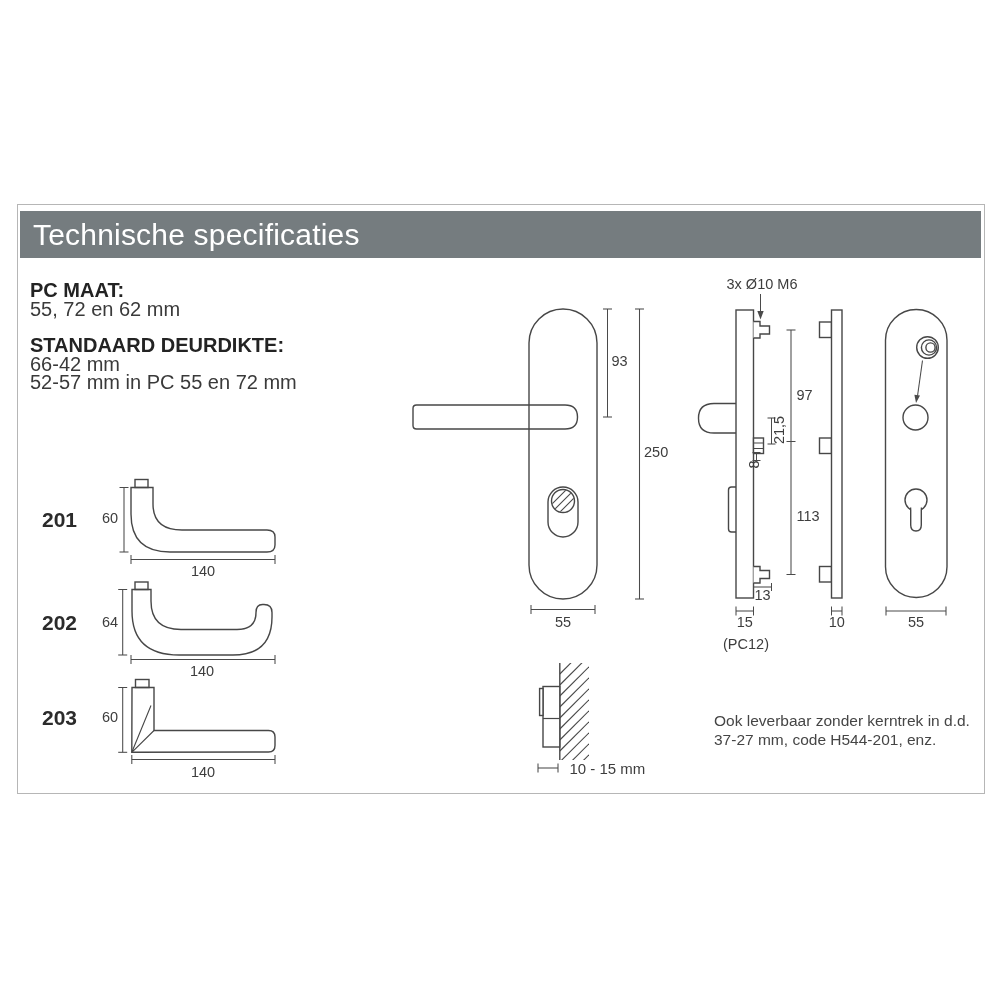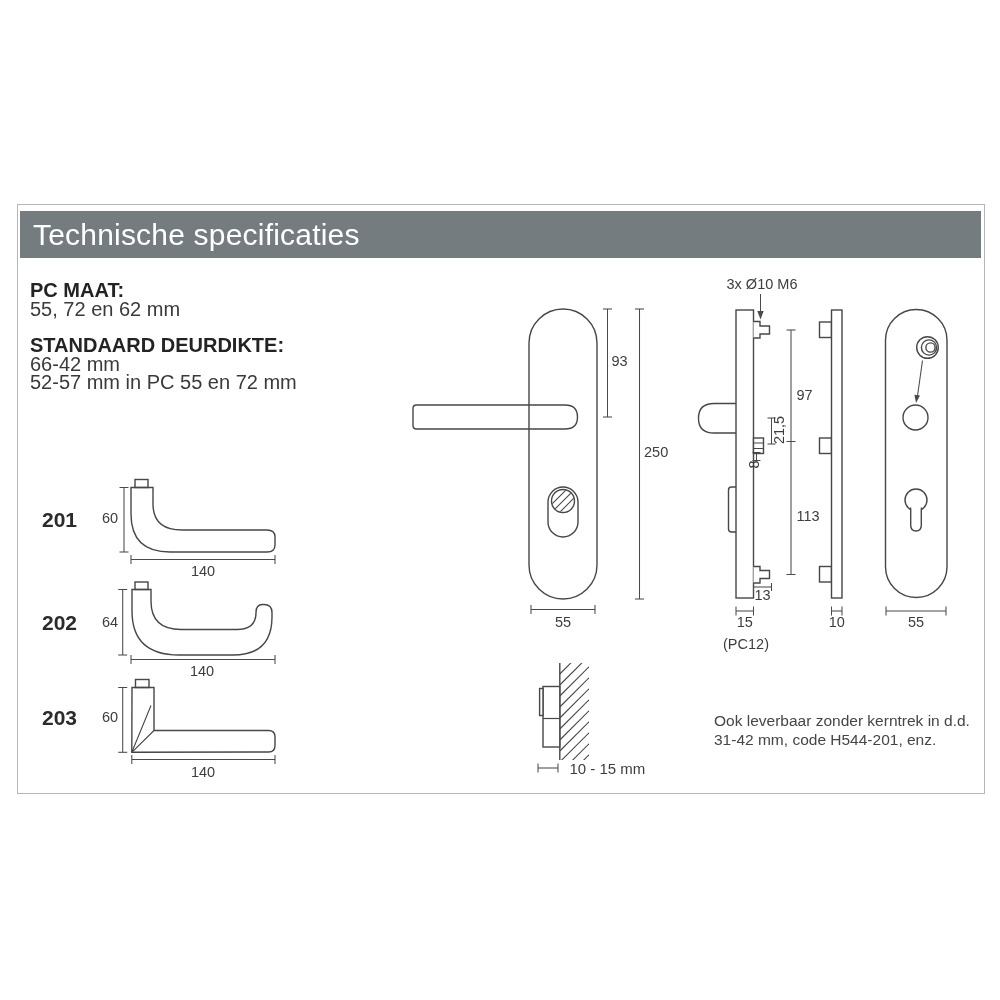--- a/index.html
+++ b/index.html
@@ -39,21 +39,21 @@
   <div id="specs">
     <p class="b">PC MAAT:</p>
     <p>55, 72 en 62 mm</p>
     <p class="b gap">STANDAARD DEURDIKTE:</p>
     <p>66-42 mm</p>
     <p>52-57 mm in PC 55 en 72 mm</p>
   </div>
 
   <div id="note">
     <p>Ook leverbaar zonder kerntrek in d.d.</p>
-    <p>31-42 mm, code H544-201, enz.</p>
+    <p>37-27 mm, code H544-201, enz.</p>
   </div>
 
   <svg id="art" width="1000" height="1000" viewBox="0 0 1000 1000">
     <defs>
       <clipPath id="screwclip">
           <circle cx="563" cy="501" r="11"></circle>
         </clipPath>
       <clipPath id="wallclip">
           <rect x="559.8" y="663" width="29.2" height="97"></rect>
         </clipPath>

